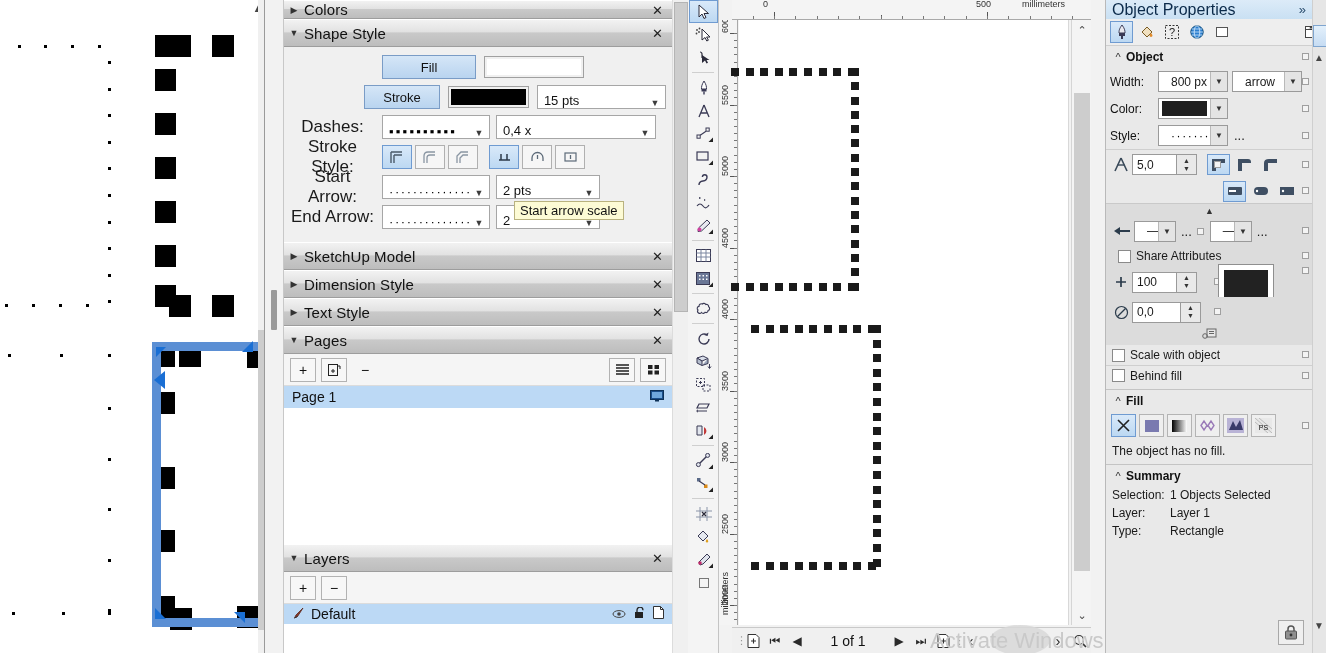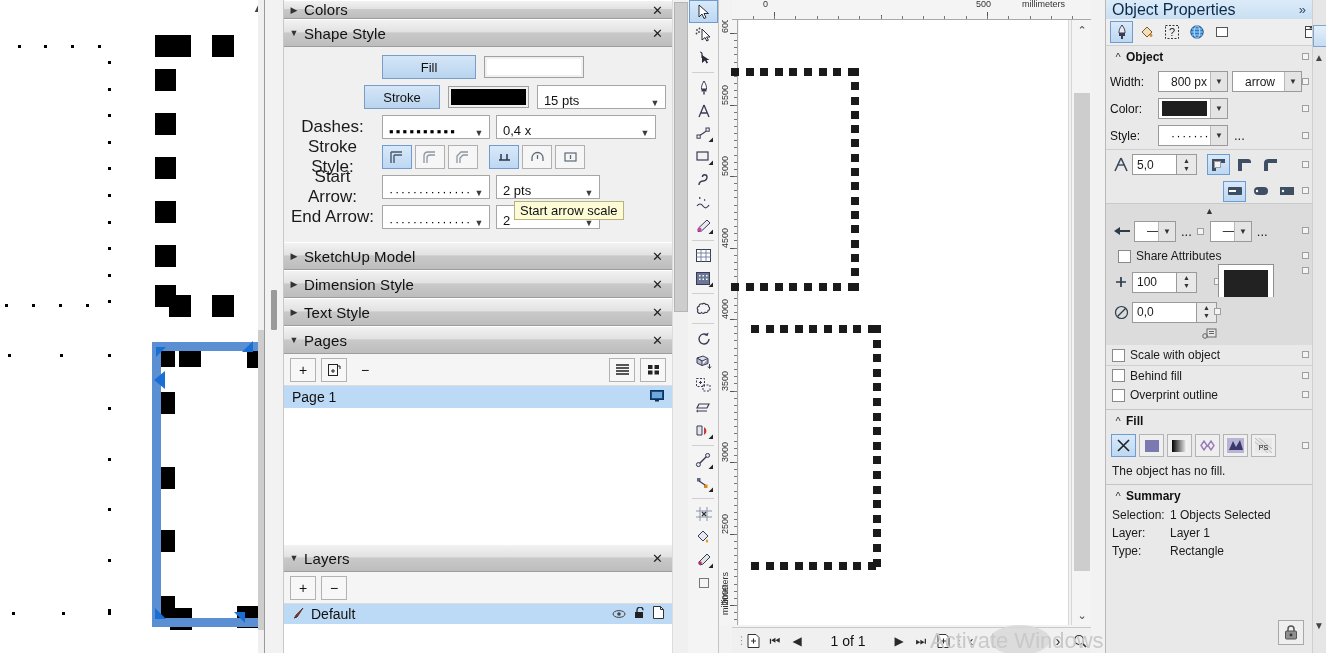--- a/index.html
+++ b/index.html
@@ -1151,21 +1151,21 @@
         <span class="dotsq" style="top:0px;"></span>
       </div>
 
       <div class="op-row" style="background:#dcdcdc;height:30px;">
         <span style="width:22px;display:flex;justify-content:center;">
           <svg width="15" height="15" viewBox="0 0 15 15">
               <circle cx="7.5" cy="7.5" r="6" fill="none" stroke="#2b3b4b" stroke-width="1.2"></circle>
               <path d="M3.5 11.5 L11.5 3.5" stroke="#2b3b4b" stroke-width="1.2"></path>
             </svg>
         </span>
-        <div class="numfield" style="width:64px;">0,0</div>
+        <div class="numfield" style="width:48px;">0,0</div>
         <div class="spin">
           <div>▲</div>
           <div>▼</div>
         </div>
         <span class="dotsq" style="right:92px;top:11px;"></span>
       </div>
 
       <div style="background:#dcdcdc;height:18px;text-align:center;">
         <span>
           <svg width="16" height="14" viewBox="0 0 16 14">
@@ -1177,25 +1177,20 @@
       </div>
 
       <div class="chk-row">
         <span class="cbx"></span>
         <span>Scale with object</span>
         <span class="dotsq" style="top:6px;"></span>
       </div>
       <div class="chk-row" style="border-top:1px solid #cfcfcf;">
         <span class="cbx"></span>
         <span>Behind fill</span>
-        <span class="dotsq" style="top:6px;"></span>
-      </div>
-      <div class="chk-row">
-        <span class="cbx"></span>
-        <span>Overprint outline</span>
         <span class="dotsq" style="top:6px;"></span>
       </div>
 
       <div class="op-sec-title" style="height:22px;margin-top:4px;background:#e9e9e9;">
         <span class="chev">^</span>
         <span class="nm">Fill</span>
         <span class="dotsq" style="top:7px;"></span>
       </div>
 
       <div class="op-row" style="height:29px;padding-left:5px;">

